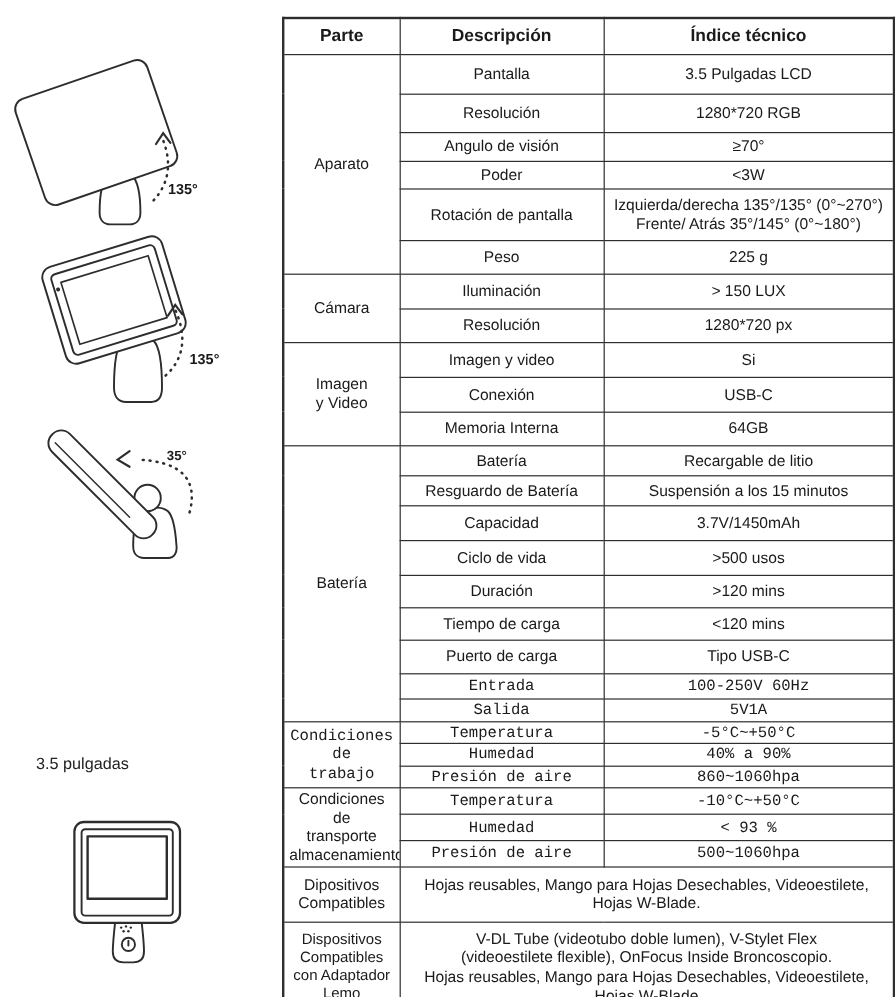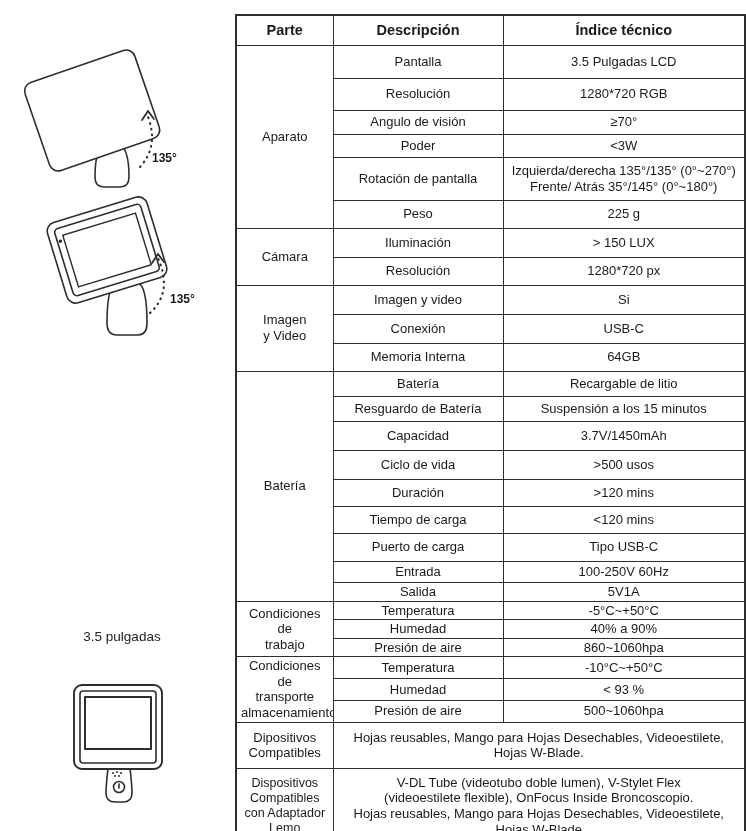--- a/index.html
+++ b/index.html
@@ -2,49 +2,49 @@
 <html><head>
 <meta charset="utf-8">
 <style>
   html,body{margin:0;padding:0;}
   body{
     width:746px;height:831px;position:relative;background:#ffffff;
     font-family:"Liberation Sans","DejaVu Sans",sans-serif;color:#1a1a1a;
     overflow:hidden;
   }
   
-  .figpanel{position:absolute;left:12px;top:0;width:235px;height:638px;}
+  .figpanel{position:absolute;left:0;top:0;width:235px;height:638px;}
   .fig{position:absolute;}
   .fig svg{display:block;overflow:visible;}
   .sk{fill:#ffffff;stroke:#2d2d2d;stroke-width:1.6;stroke-linejoin:round;stroke-linecap:round;}
   .skn{fill:none;stroke:#2d2d2d;stroke-width:1.6;stroke-linejoin:round;stroke-linecap:round;}
   .dash{fill:none;stroke:#2d2d2d;stroke-width:2.1;stroke-linecap:round;stroke-dasharray:0.8 5;}
   .ah{fill:none;stroke:#2d2d2d;stroke-width:1.8;stroke-linejoin:miter;stroke-linecap:round;}
   .ang{font-family:"Liberation Sans",sans-serif;font-size:12px;font-weight:600;fill:#1a1a1a;}
   .ang.sm{font-size:11px;}
   .caption{
-    position:absolute;left:30px;top:629px;width:160px;text-align:center;
+    position:absolute;left:30px;top:629px;width:160px;text-align:left;
     font-size:13.5px;color:#222;
   }
   
   .tablewrap{position:absolute;left:235px;top:14px;}
   table.spec{
     border-collapse:collapse;table-layout:fixed;width:509px;
     border:2px solid #2e2e2e;
   }
   table.spec th,table.spec td{
     border:1.5px solid #2e2e2e;text-align:center;vertical-align:middle;
     padding:1px 4px;font-size:13px;line-height:1.2;overflow:hidden;
   }
   table.spec th{font-size:14.5px;font-weight:bold;padding:2px 4px;}
   .c1{width:97px;}.c2{width:170px;}.c3{width:242px;}
   .pre{white-space:pre-line;}
   .vsm{font-size:12.3px;line-height:1.35;margin-top:44px;}
   .xs{font-size:11px;line-height:1.15;}
-  .tight{line-height:1.05;}
+  .tight{line-height:1.05;font-family:Liberation Mono, monospace;}
   .merged{text-align:left;padding:4px 6px 4px 10px;line-height:1.4;white-space:pre-line;}
 </style>
 </head>
 <body>
 
 <div class="figpanel">
 
   <div class="fig" style="left:0;top:45px;">
     <svg width="230" height="152" viewBox="0 0 230 152">
       <path class="sk" d="M90,101 C85,106 83,118 83,132 C83,139 87,142 92,142 L108,142 C113,142 117,139 117,132 C117,118 115,106 110,101 L90,101 Z"></path>
@@ -61,20 +61,31 @@
       <rect class="sk" x="23" y="13" width="104" height="84" rx="9" transform="rotate(-17 75 55)"></rect>
       <rect class="skn" x="30" y="20" width="90" height="70" rx="4" transform="rotate(-17 75 55)"></rect>
       <rect class="skn" style="stroke-width:1.4" x="37" y="28" width="76" height="54" transform="rotate(-17 75 55)"></rect>
       <circle class="skn" cx="33" cy="33" r="0.9" transform="rotate(-17 75 55)"></circle>
       <path class="dash" d="M118,118 Q141,97 126,63"></path>
       <polyline class="ah" points="120,68 126,59 132,67"></polyline>
       <text class="ang" x="138" y="108">135°</text>
     </svg>
   </div>
 
+  <div class="fig" style="left:30px;top:355px;">
+    <svg width="188" height="120" viewBox="0 0 188 120">
+      <path class="sk" d="M88,72 C83,76 81,88 81,100 C81,107 85,110 90,110 L110,110 C115,110 118,106 117,99 C116,84 114,75 110,71 C103,66 94,68 88,72 Z"></path>
+      <circle class="sk" cx="93" cy="60" r="11"></circle>
+      <rect class="sk" x="-4" y="38" width="118" height="21" rx="10" transform="rotate(45 55 49)"></rect>
+      <line class="skn" style="stroke-width:1.2" x1="16" y1="14" x2="78" y2="76"></line>
+      <path class="dash" d="M128,72 Q139,30 84,28"></path>
+      <polyline class="ah" points="78,21 68,28 78,34"></polyline>
+      <text class="ang sm" x="109" y="28">35°</text>
+    </svg>
+  </div>
 
 
   <div class="caption">3.5 pulgadas</div>
 
   <div class="fig" style="left:50px;top:680px;">
     <svg width="122" height="130" viewBox="0 0 122 130">
       <path class="sk" d="M46,88 C45,97 44,106 44,113 C44,120 48,122 53,122 L61,122 C66,122 70,120 70,113 C70,106 69,97 68,88 Z"></path>
       <rect class="sk" style="stroke-width:1.9" x="12" y="5" width="88" height="84" rx="8"></rect>
       <rect class="skn" x="18" y="11" width="76" height="72" rx="3"></rect>
       <rect class="skn" style="stroke-width:2" x="23" y="17" width="66" height="52"></rect>

